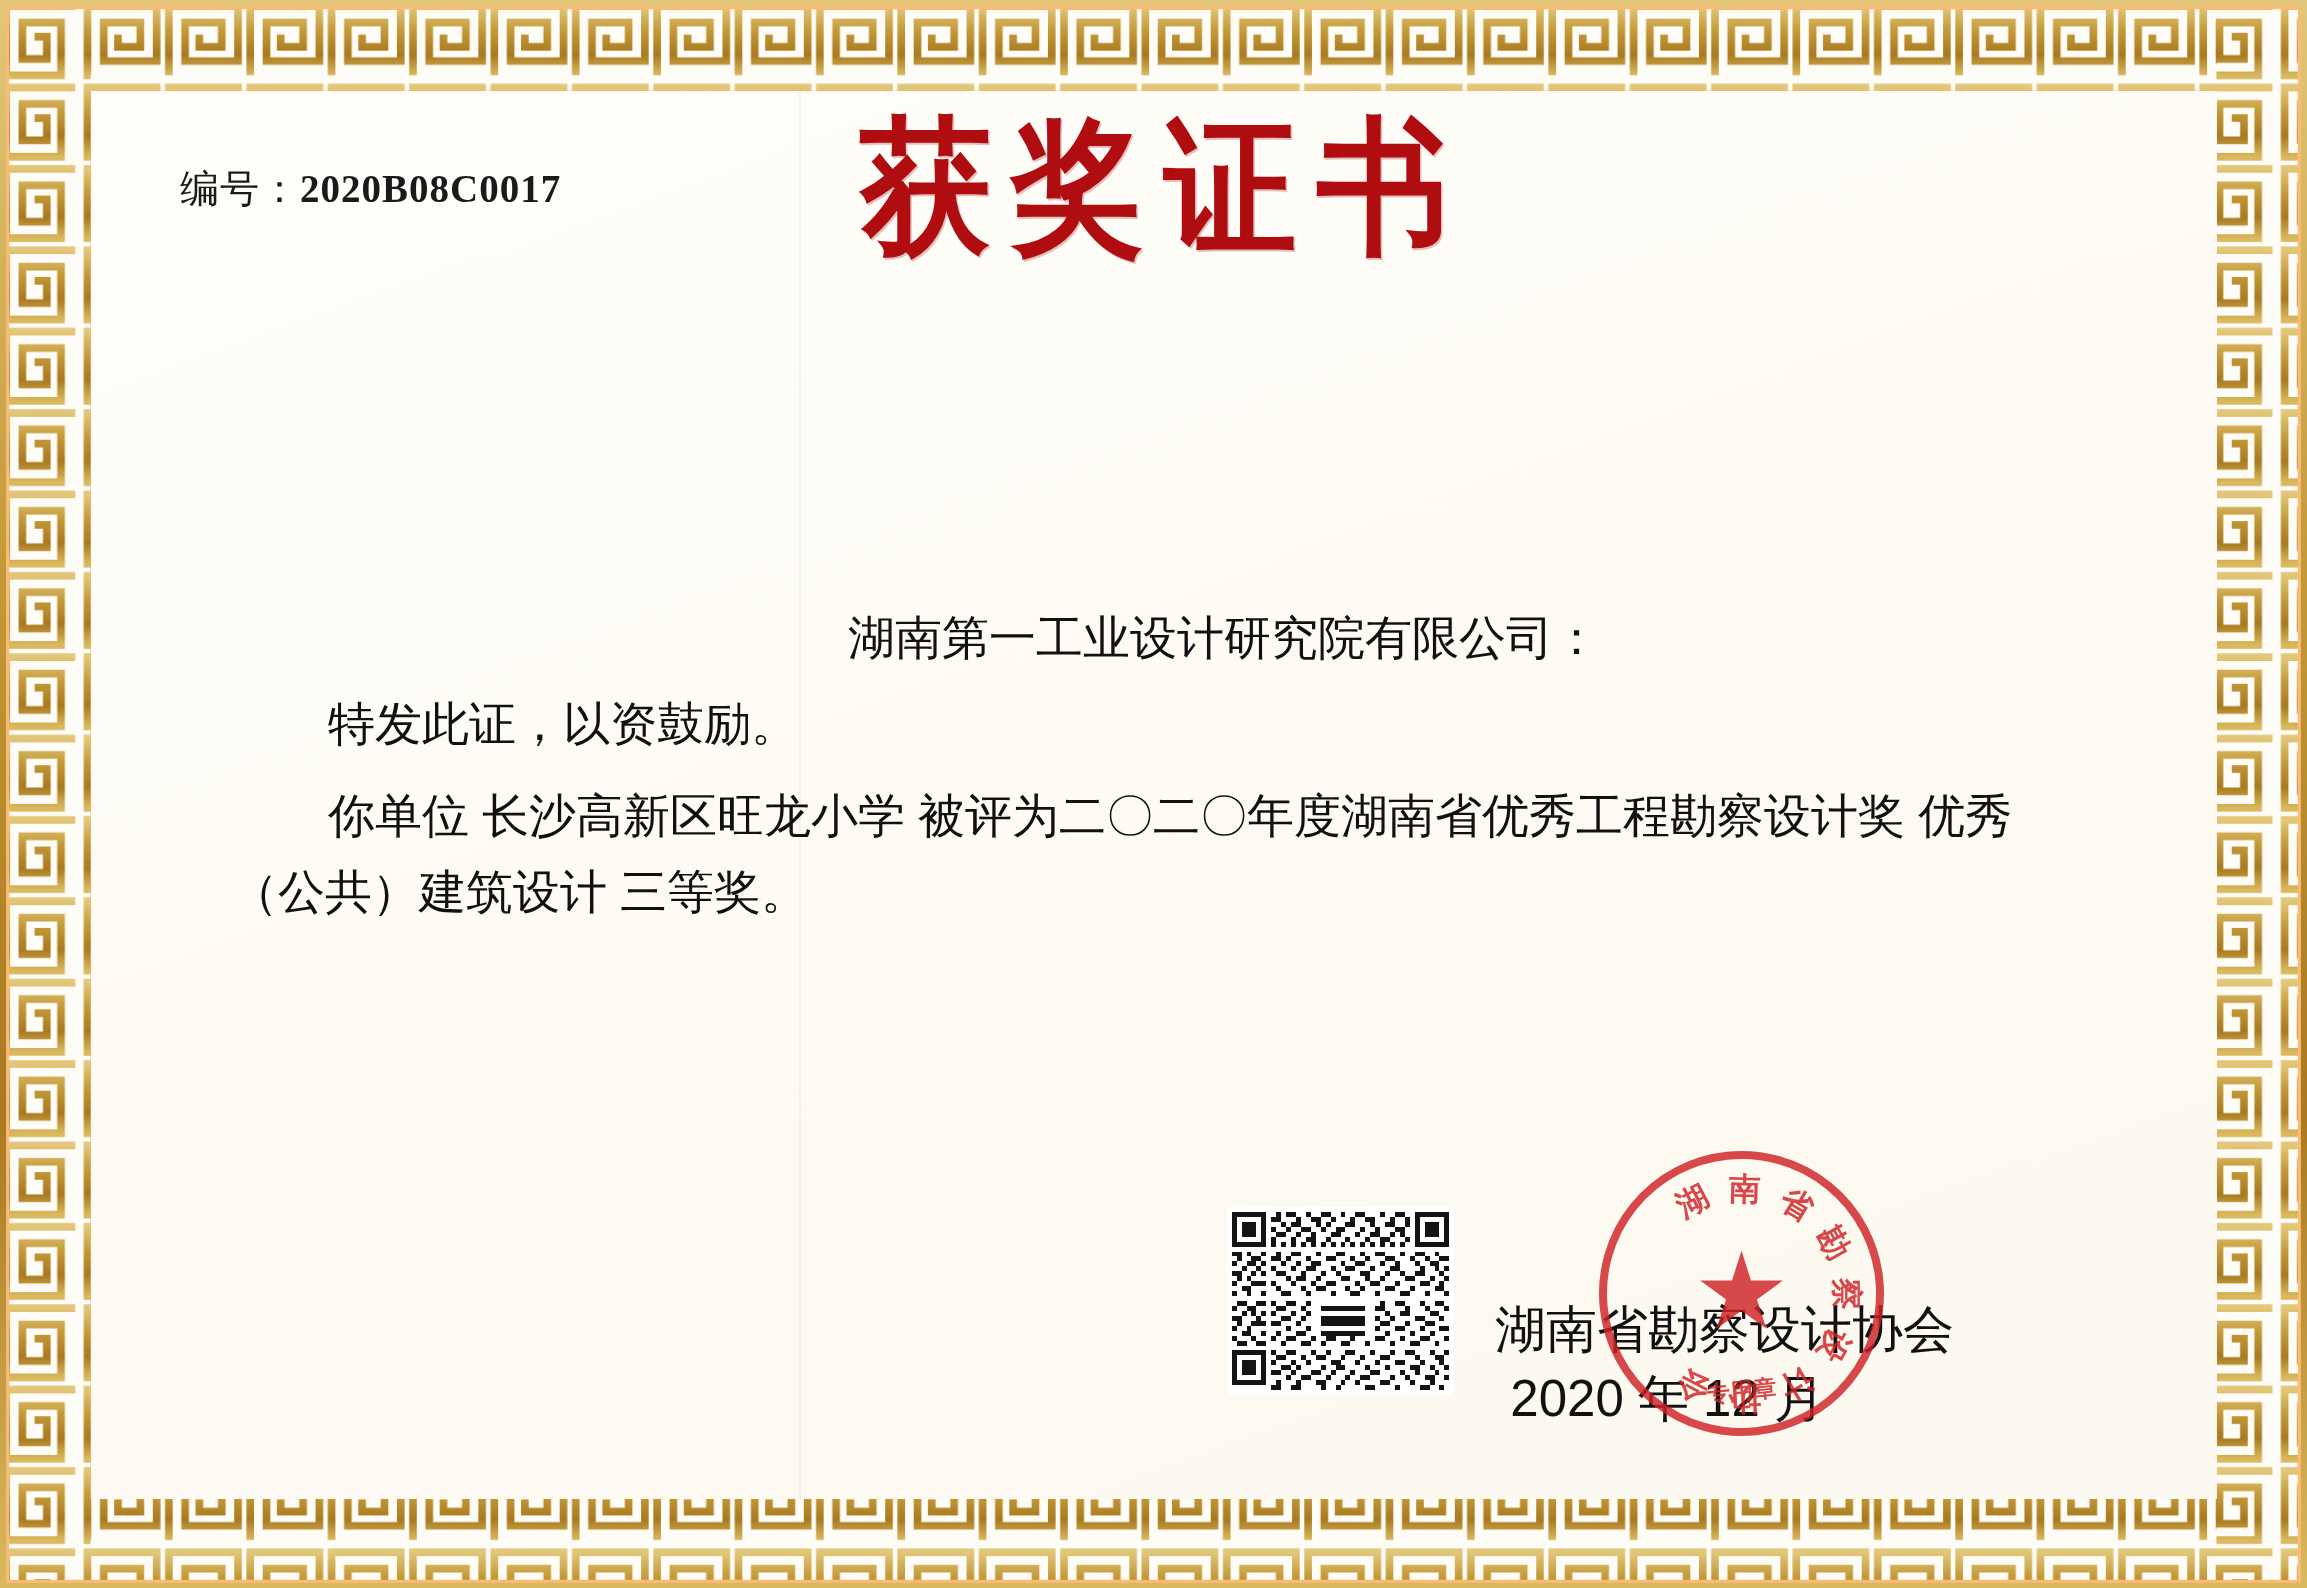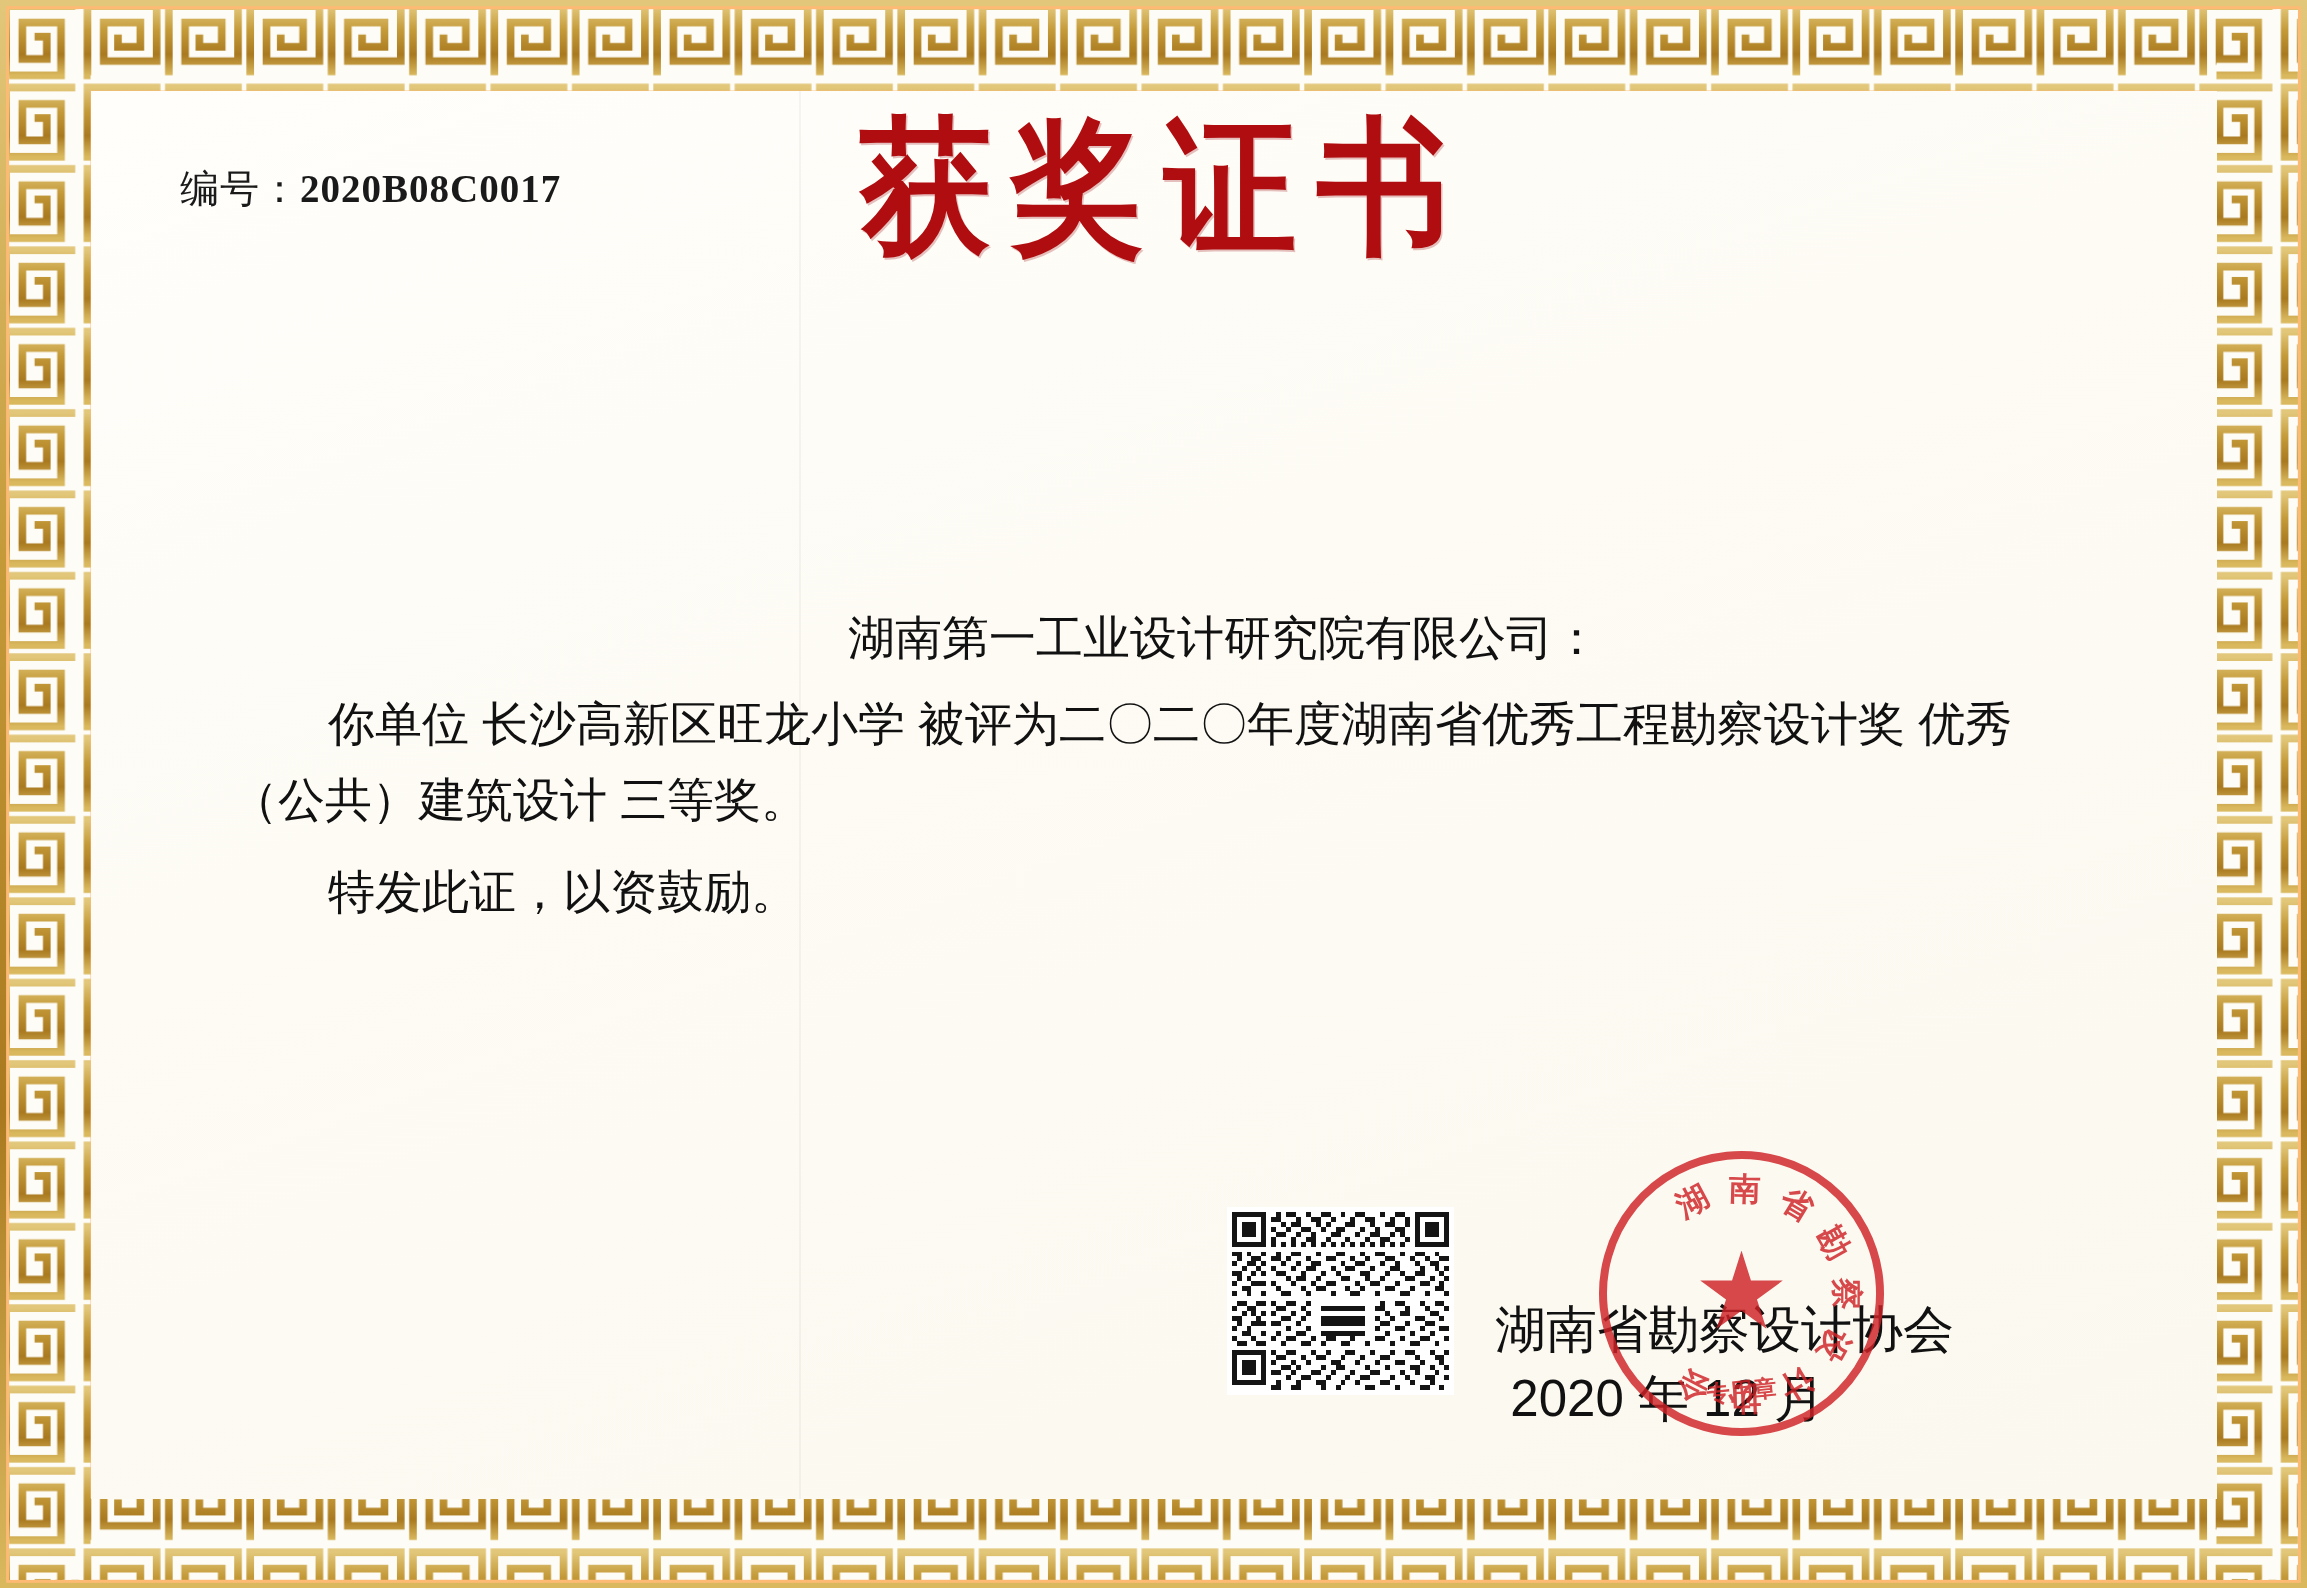--- a/index.html
+++ b/index.html
@@ -243,22 +243,22 @@
   <div class="content">
 
     <div class="serial">
       <span class="label">编号：</span><span class="num">2020B08C0017</span>
     </div>
 
     <div class="cert-title">获奖证书</div>
 
     <div class="body-block">
       <div class="addressee">湖南第一工业设计研究院有限公司：</div>
+      <div class="para"><span class="indent"></span><span>特发此证，以资鼓励。</span></div>
       <div class="para"><span class="indent"></span><span>你单位  长沙高新区旺龙小学  被评为二〇二〇年度湖南省优秀工程勘察设计奖 优秀（公共）建筑设计 三等奖。</span></div>
-      <div class="para"><span class="indent"></span><span>特发此证，以资鼓励。</span></div>
     </div>
 
     <div class="qr">
       <svg width="231" height="188" viewBox="0 0 46 38" shape-rendering="crispEdges">
         <rect width="46" height="38" fill="#ffffff"></rect>
         <g fill="#141414">
 
           <rect x="1" y="1" width="7" height="1"></rect>
             <rect x="1" y="7" width="7" height="1"></rect>
           <rect x="1" y="1" width="1" height="7"></rect>

